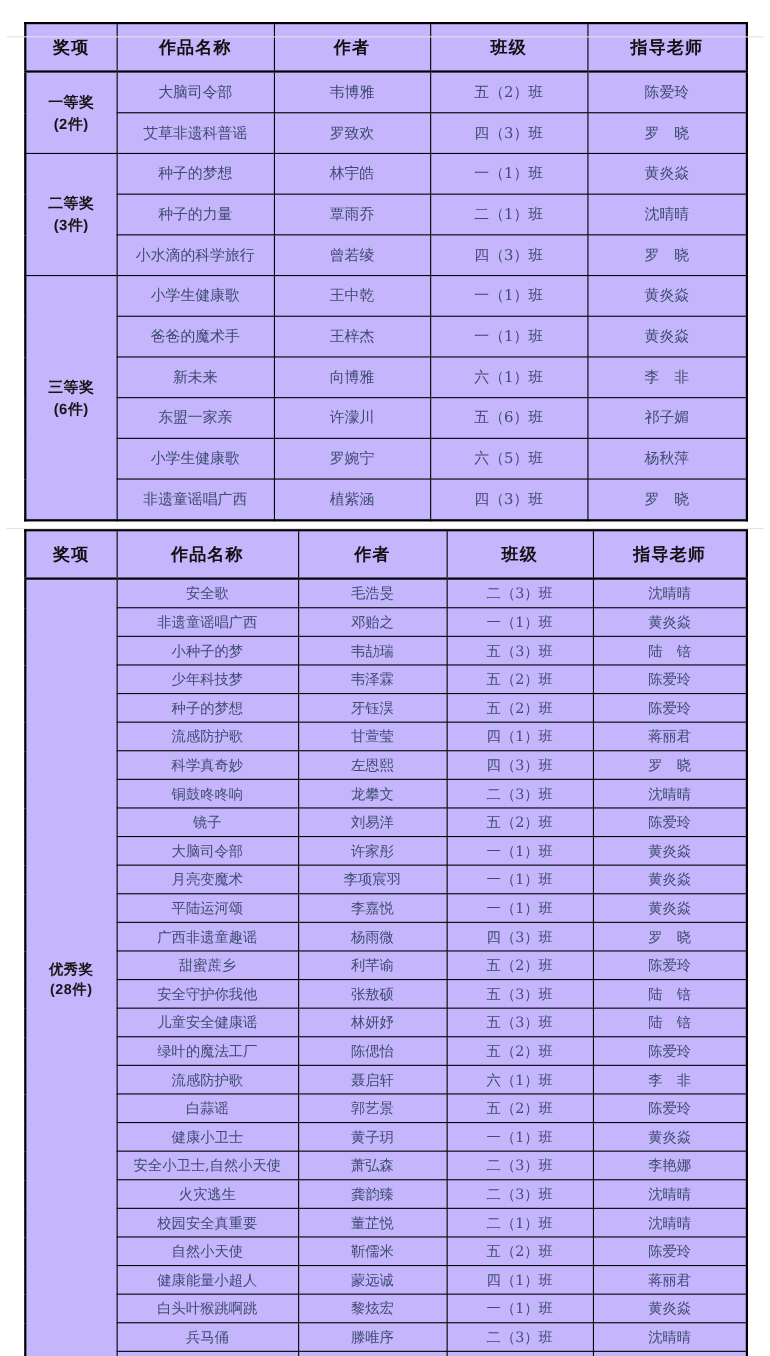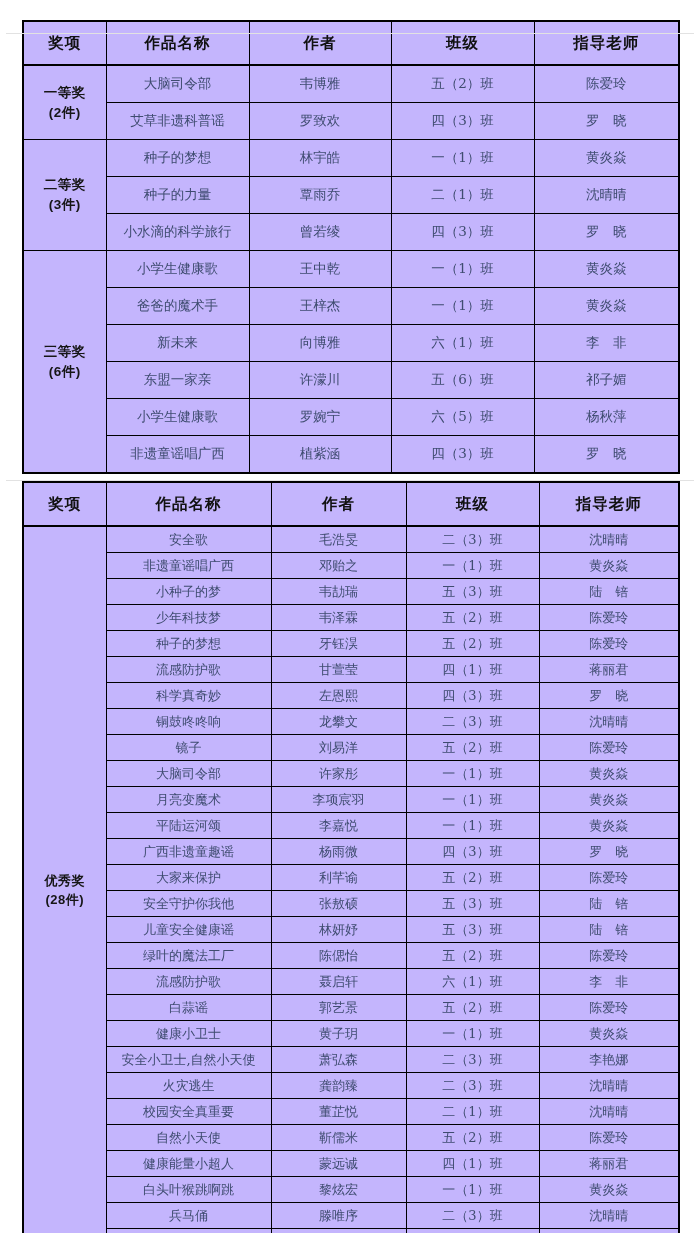--- a/index.html
+++ b/index.html
@@ -246,21 +246,21 @@
           <td>一（1）班</td>
           <td>黄炎焱</td>
         </tr>
         <tr>
           <td>广西非遗童趣谣</td>
           <td>杨雨微</td>
           <td>四（3）班</td>
           <td>罗　晓</td>
         </tr>
         <tr>
-          <td>大家来保护</td>
+          <td>甜蜜蔗乡</td>
           <td>利芊谕</td>
           <td>五（2）班</td>
           <td>陈爱玲</td>
         </tr>
         <tr>
           <td>安全守护你我他</td>
           <td>张敖硕</td>
           <td>五（3）班</td>
           <td>陆　锫</td>
         </tr>

